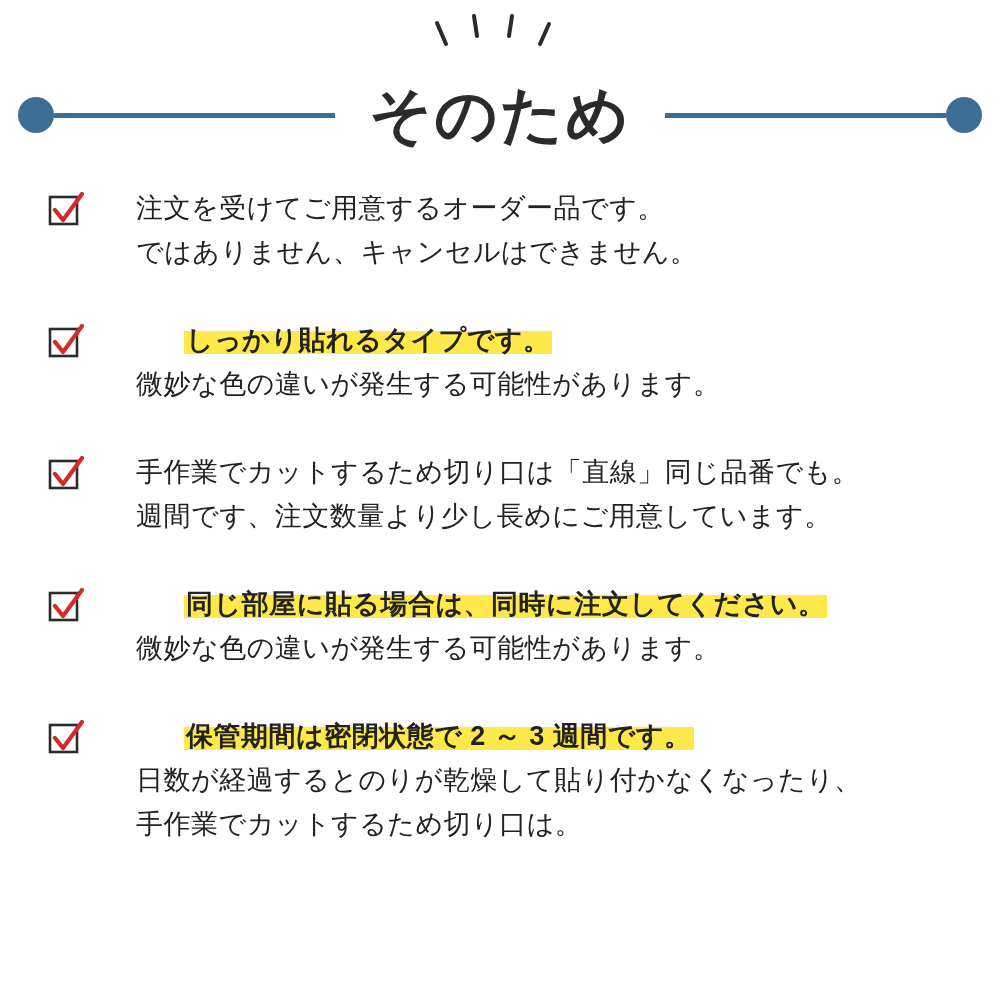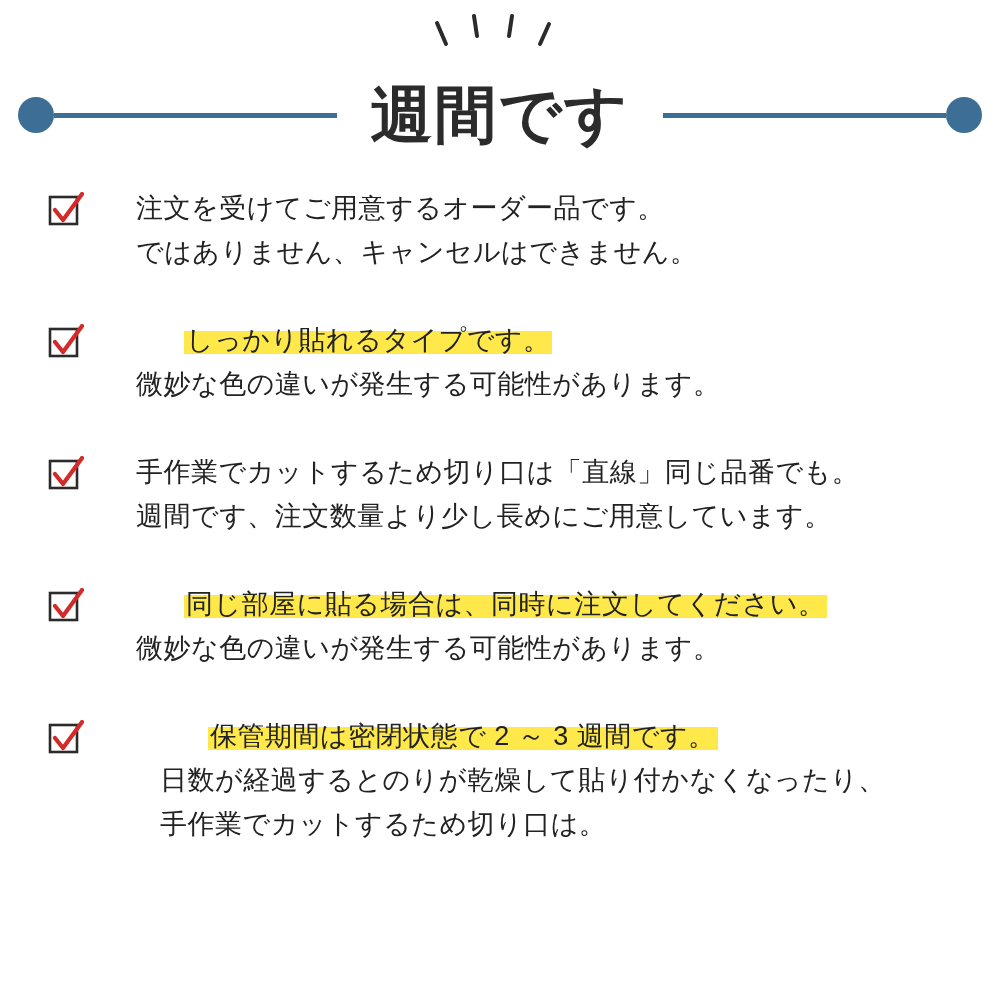--- a/index.html
+++ b/index.html
@@ -87,21 +87,21 @@
     left: 48px;
     top: 186px;
     width: 910px;
   }
 
   .note-item {
     display: flex;
     align-items: flex-start;
     margin-bottom: 44px;
   }
-  .note-item:last-child { margin-bottom: 0; gap: 24px; }
+  .note-item:last-child { margin-bottom: 0; }
 
   .check-icon {
     flex: 0 0 auto;
     width: 36px;
     height: 36px;
     margin-top: 6px;
     margin-right: 20px;
     position: relative;
   }
 
@@ -112,21 +112,21 @@
 
   .note-line {
     font-size: 27px;
     line-height: 44px;
     color: #222222;
     letter-spacing: 0.5px;
     white-space: nowrap;
   }
 
   .note-line.bold {
-    font-weight: 400;
+    font-weight: 700;
     padding-left: 48px;
   }
 
   .note-line .mark {
     background: linear-gradient(to top, #ffe94a 0%, #ffe94a 100%);
     background-size: 100% 78%;
     background-repeat: no-repeat;
     background-position: 0 88%;
     padding: 0 2px;
   }
@@ -147,21 +147,21 @@
           <line x1="540" y1="30" x2="549" y2="10"></line>
         </g>
       </svg>
     </div>
 
     <div class="title-row">
       <div class="rule left">
         <div class="dot"></div>
         <div class="line"></div>
       </div>
-      <div class="page-title">週間です</div>
+      <div class="page-title">そのため</div>
       <div class="rule right">
         <div class="line"></div>
         <div class="dot"></div>
       </div>
     </div>
 
   </div>
 
   <div class="notes">
 

